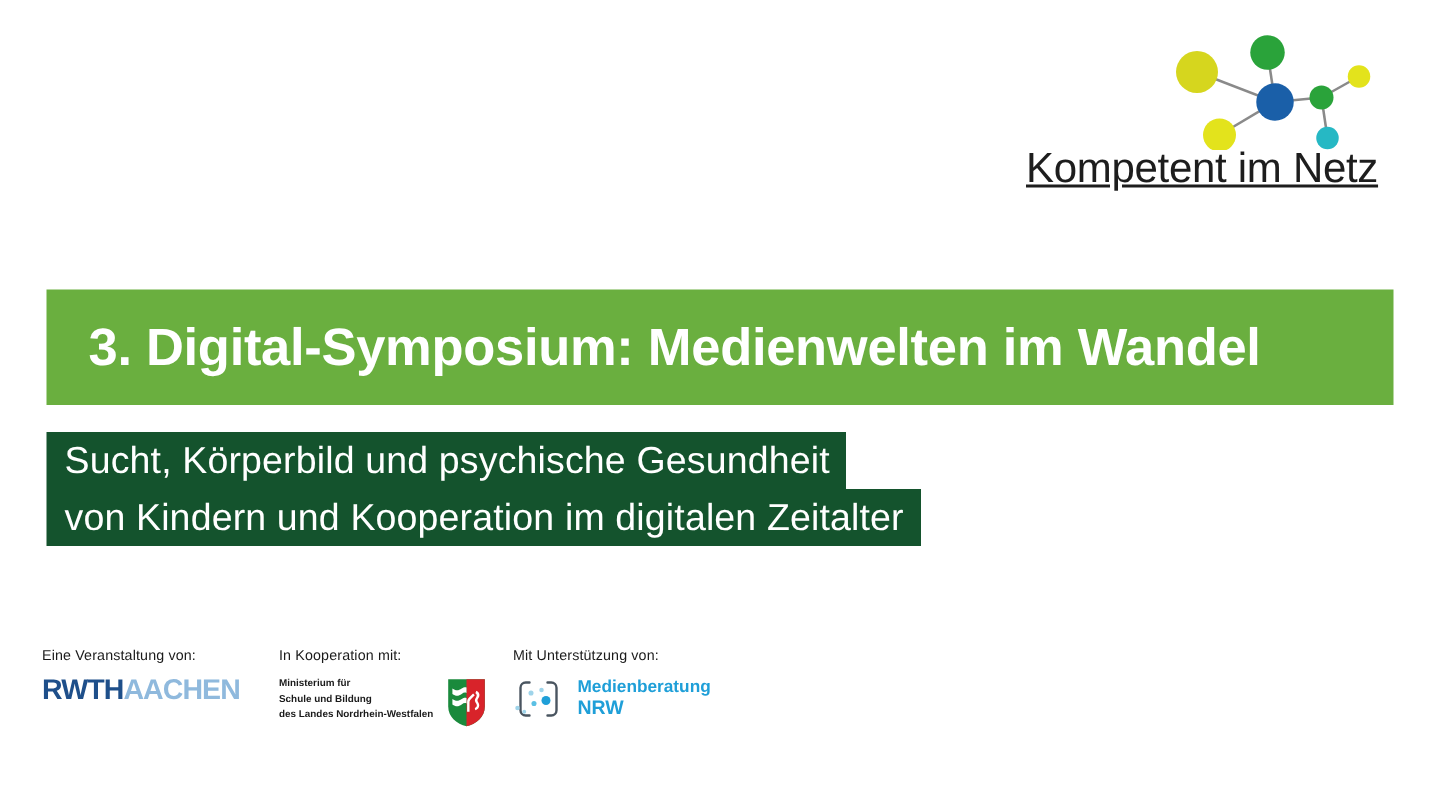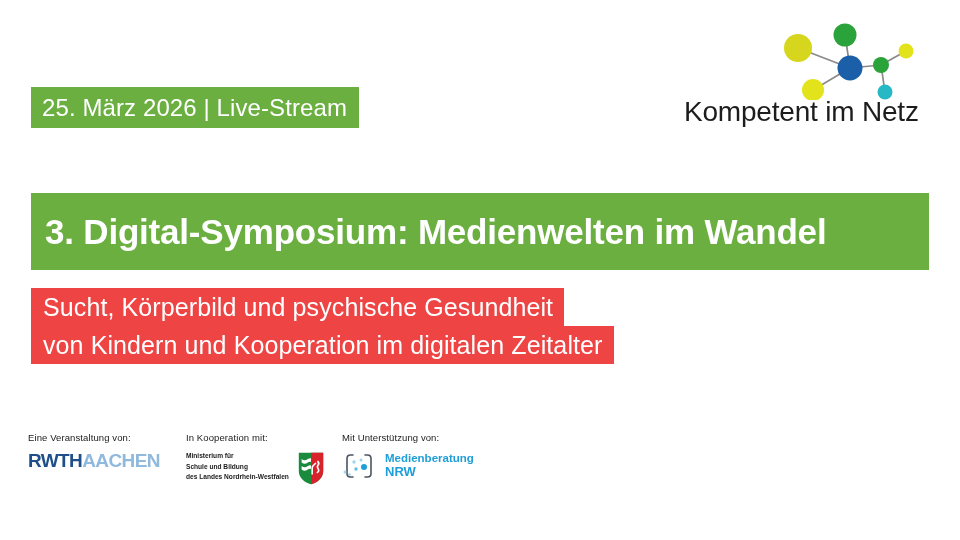--- a/index.html
+++ b/index.html
@@ -32,44 +32,44 @@
     position:absolute;left:676px;top:22px;width:262px;height:112px;
   }
   .kin-word{
     position:absolute;left:4px;top:20px;
     font-size:49px;font-weight:700;color:#141414;
     letter-spacing:-.5px;line-height:1;
   }
   .kin-sub{
     position:absolute;left:8px;top:76px;
     font-size:28px;font-weight:400;color:#1d1d1d;
-    letter-spacing:-.2px;line-height:1;white-space:nowrap;
+    letter-spacing:-.2px;line-height:1;white-space:nowrap;text-decoration:underline;
   }
   .kin-net{position:absolute;left:96px;top:-4px;width:166px;height:82px;}
 
   
   .title-banner{
     position:absolute;left:31px;top:193px;width:898px;height:77px;
     background:#6aaf3f;
     box-sizing:border-box;
     display:flex;align-items:center;
-    padding-left:14px;
+    padding-left:28px;
   }
   .title-text{
     color:#ffffff;font-size:35px;font-weight:700;
     letter-spacing:-.2px;white-space:nowrap;
   }
 
   
   .subtitle{
     position:absolute;left:31px;top:288px;width:620px;
   }
   .sub-line{
     display:table;
-    background:#ef4444;
+    background:#14532d;
     color:#ffffff;
     font-size:25px;font-weight:400;
     line-height:38px;
     padding:0 11px 0 12px;
     white-space:nowrap;
     letter-spacing:.1px;
   }
 
   
   .footer{position:absolute;left:0;top:432px;width:836px;height:80px;}
@@ -100,23 +100,20 @@
   .mb-icon{width:36px;height:30px;flex:none;}
   .mb-text{line-height:1.12;}
   .mb-l1{font-size:11.5px;font-weight:700;color:#1f9fd8;white-space:nowrap;}
   .mb-l2{font-size:13px;font-weight:700;color:#1f9fd8;}
 </style>
 </head>
 <body>
 
 <div class="slide">
 
-  <div class="date-banner">
-    <span>25. März 2026 | Live-Stream</span>
-  </div>
 
   <div class="kin-logo">
     <div class="kin-sub">Kompetent im Netz</div>
     <svg class="kin-net" viewBox="0 0 166 82">
       <g stroke="#8a8a8a" stroke-width="1.7" fill="none">
         <line x1="26" y1="30" x2="78" y2="50"></line>
         <line x1="78" y1="50" x2="73" y2="17"></line>
         <line x1="78" y1="50" x2="41" y2="72"></line>
         <line x1="78" y1="50" x2="109" y2="47"></line>
         <line x1="109" y1="47" x2="134" y2="33"></line>

